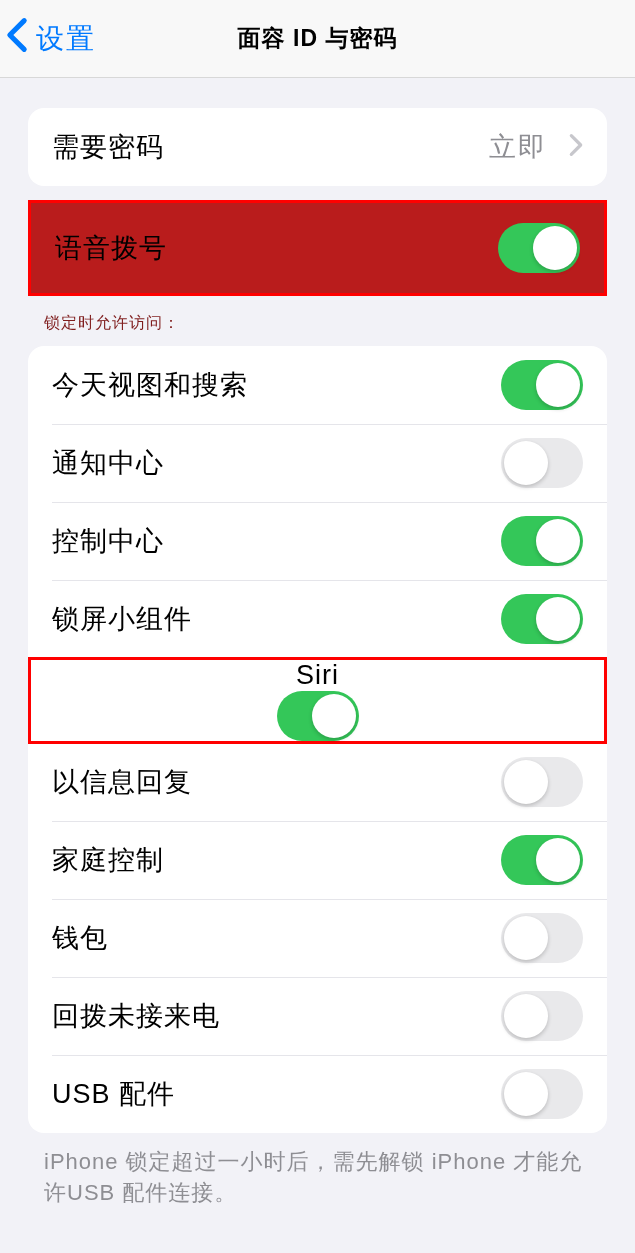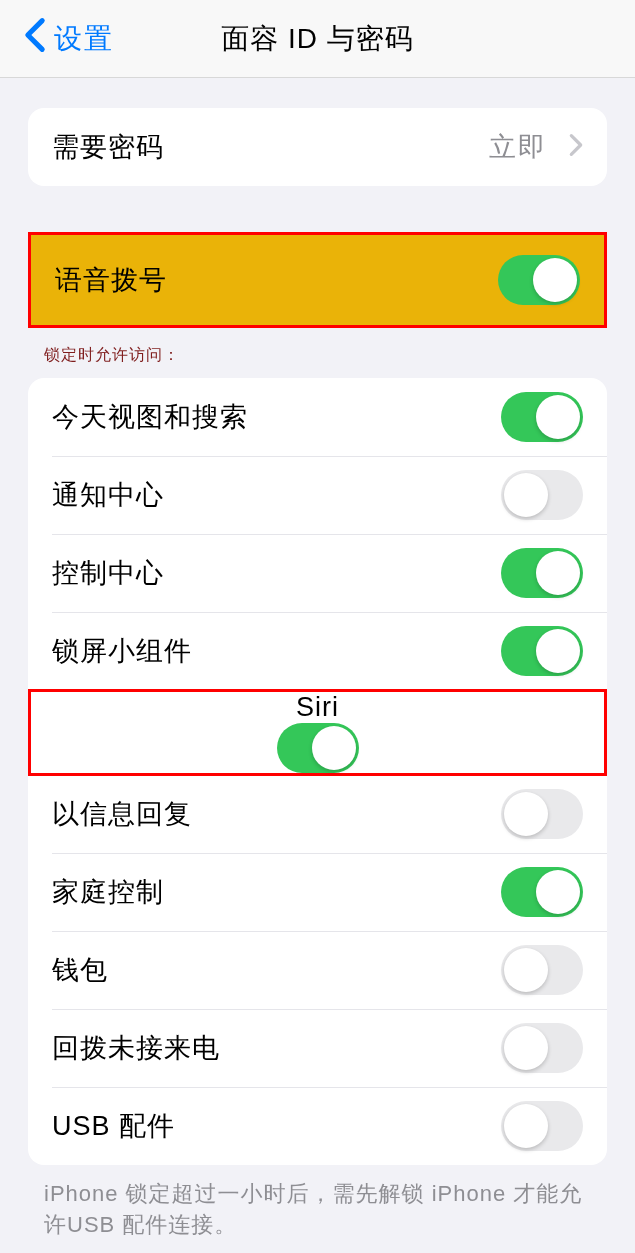--- a/index.html
+++ b/index.html
@@ -19,39 +19,39 @@
       height: 78px;
       background: #f8f8f8;
       border-bottom: 1px solid #d8d8d8;
       display: flex;
       align-items: center;
       position: relative;
     }
     .nav-back {
       display: flex;
       align-items: center;
-      padding-left: 24px;
+      padding-left: 6px;
       color: #007aff;
       font-size: 28px;
     }
     .nav-back svg {
       width: 22px;
       height: 36px;
     }
     .nav-back-label {
       margin-left: 8px;
       letter-spacing: 2px;
     }
     .nav-title {
       position: absolute;
       left: 0;
       right: 0;
       text-align: center;
-      font-size: 28px;
-      font-weight: 400;
+      font-size: 23px;
+      font-weight: 700;
       color: #000;
       pointer-events: none;
       letter-spacing: 1px;
     }
     .content {
       padding: 0;
     }
     .group {
       margin: 0 28px;
       background: #ffffff;
@@ -135,24 +135,24 @@
       top: 3px;
       box-shadow: 0 2px 4px rgba(0,0,0,0.2);
     }
     .toggle-on .toggle-knob {
       right: 3px;
     }
     .toggle-off .toggle-knob {
       left: 3px;
     }
     .highlight-wrapper-1 {
-      margin: 46px 28px 0 28px;
+      margin: 14px 28px 0 28px;
       border: 3px solid #ff0000;
       border-radius: 0;
-      background: #eab308;
+      background: #b91c1c;
     }
     .highlight-wrapper-1 .row {
       min-height: 90px;
     }
     .row-siri {
       border: 3px solid #ff0000;
       margin: -1px 0;
       z-index: 2;
       flex-direction: column;
     }

